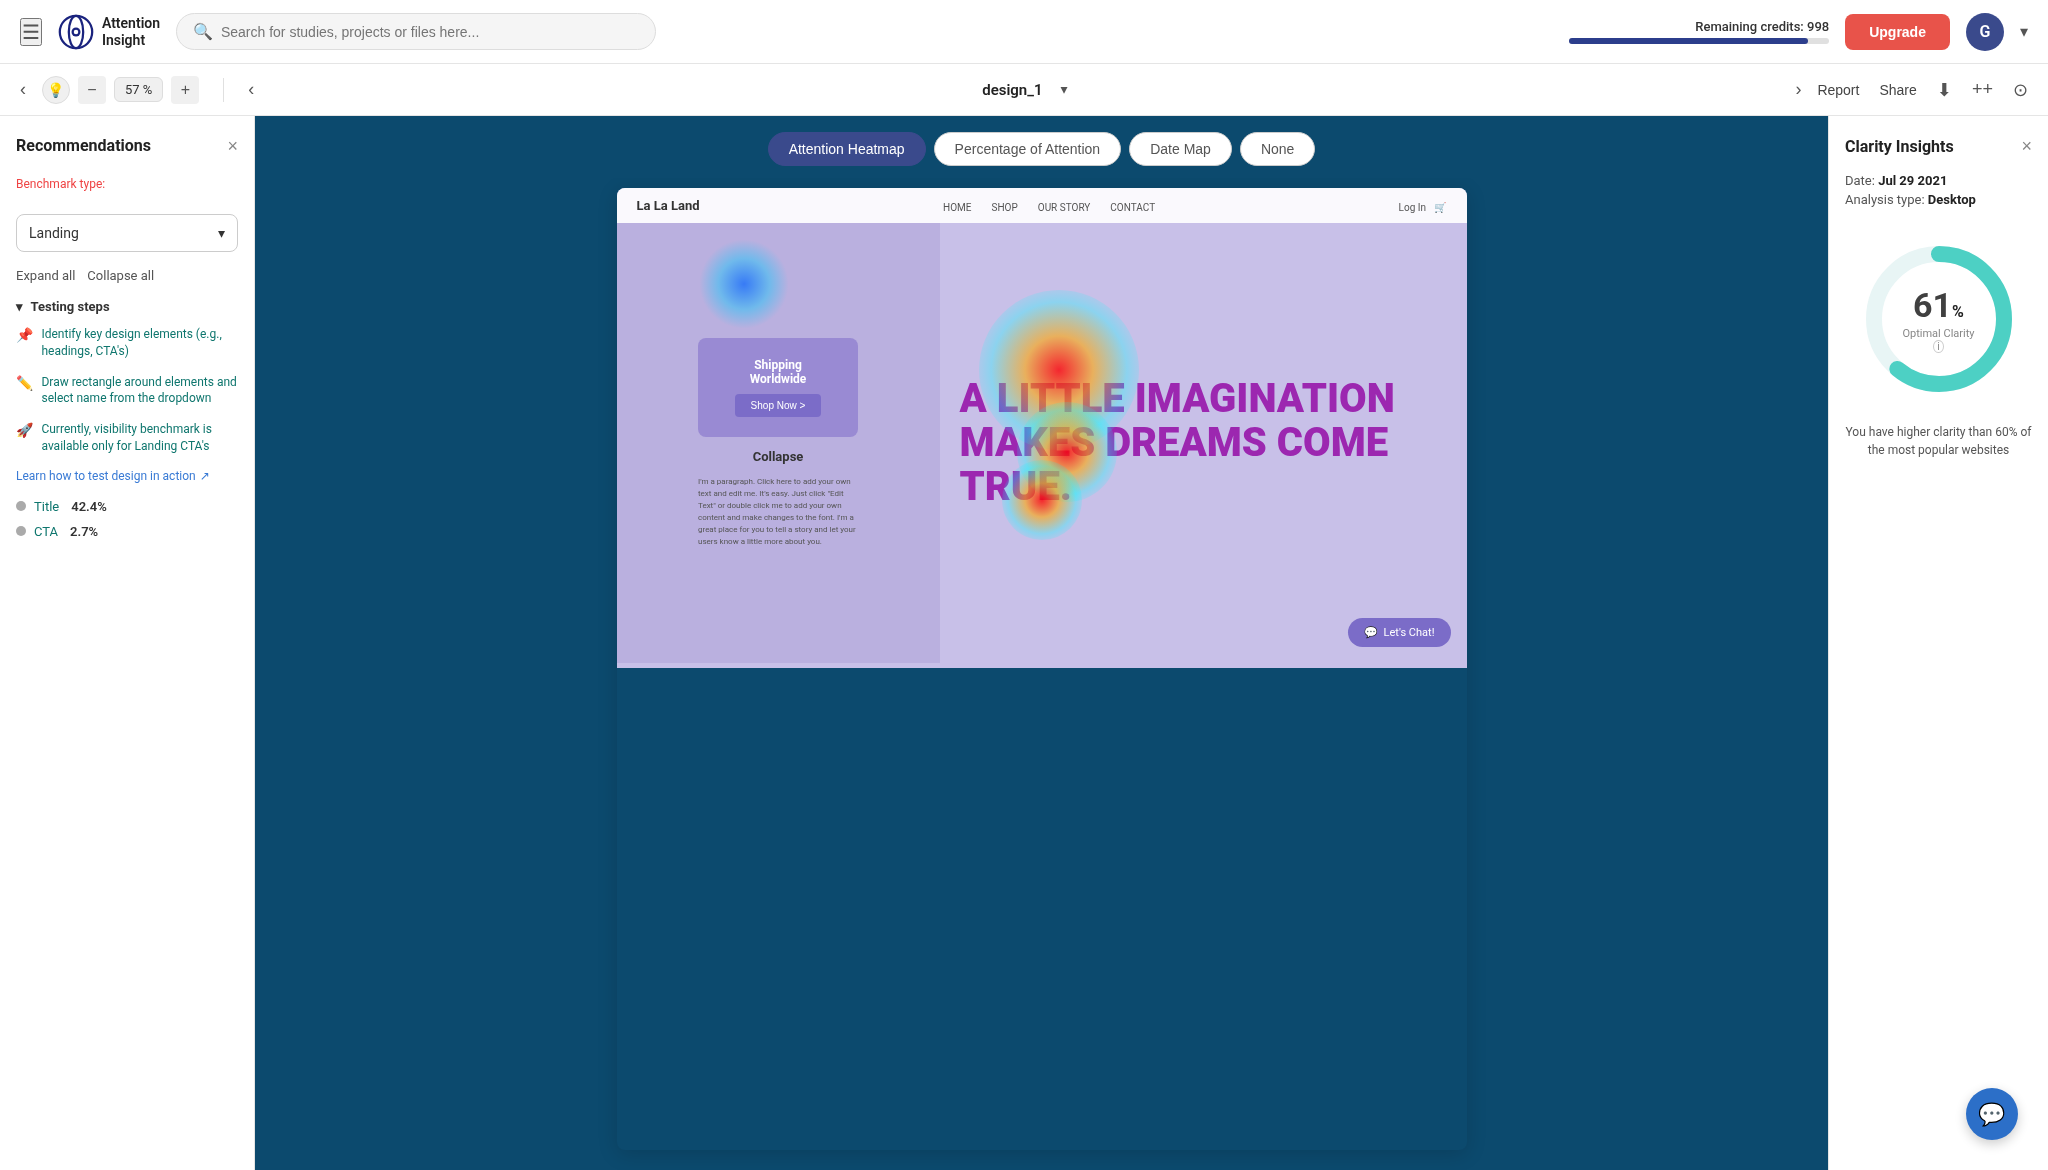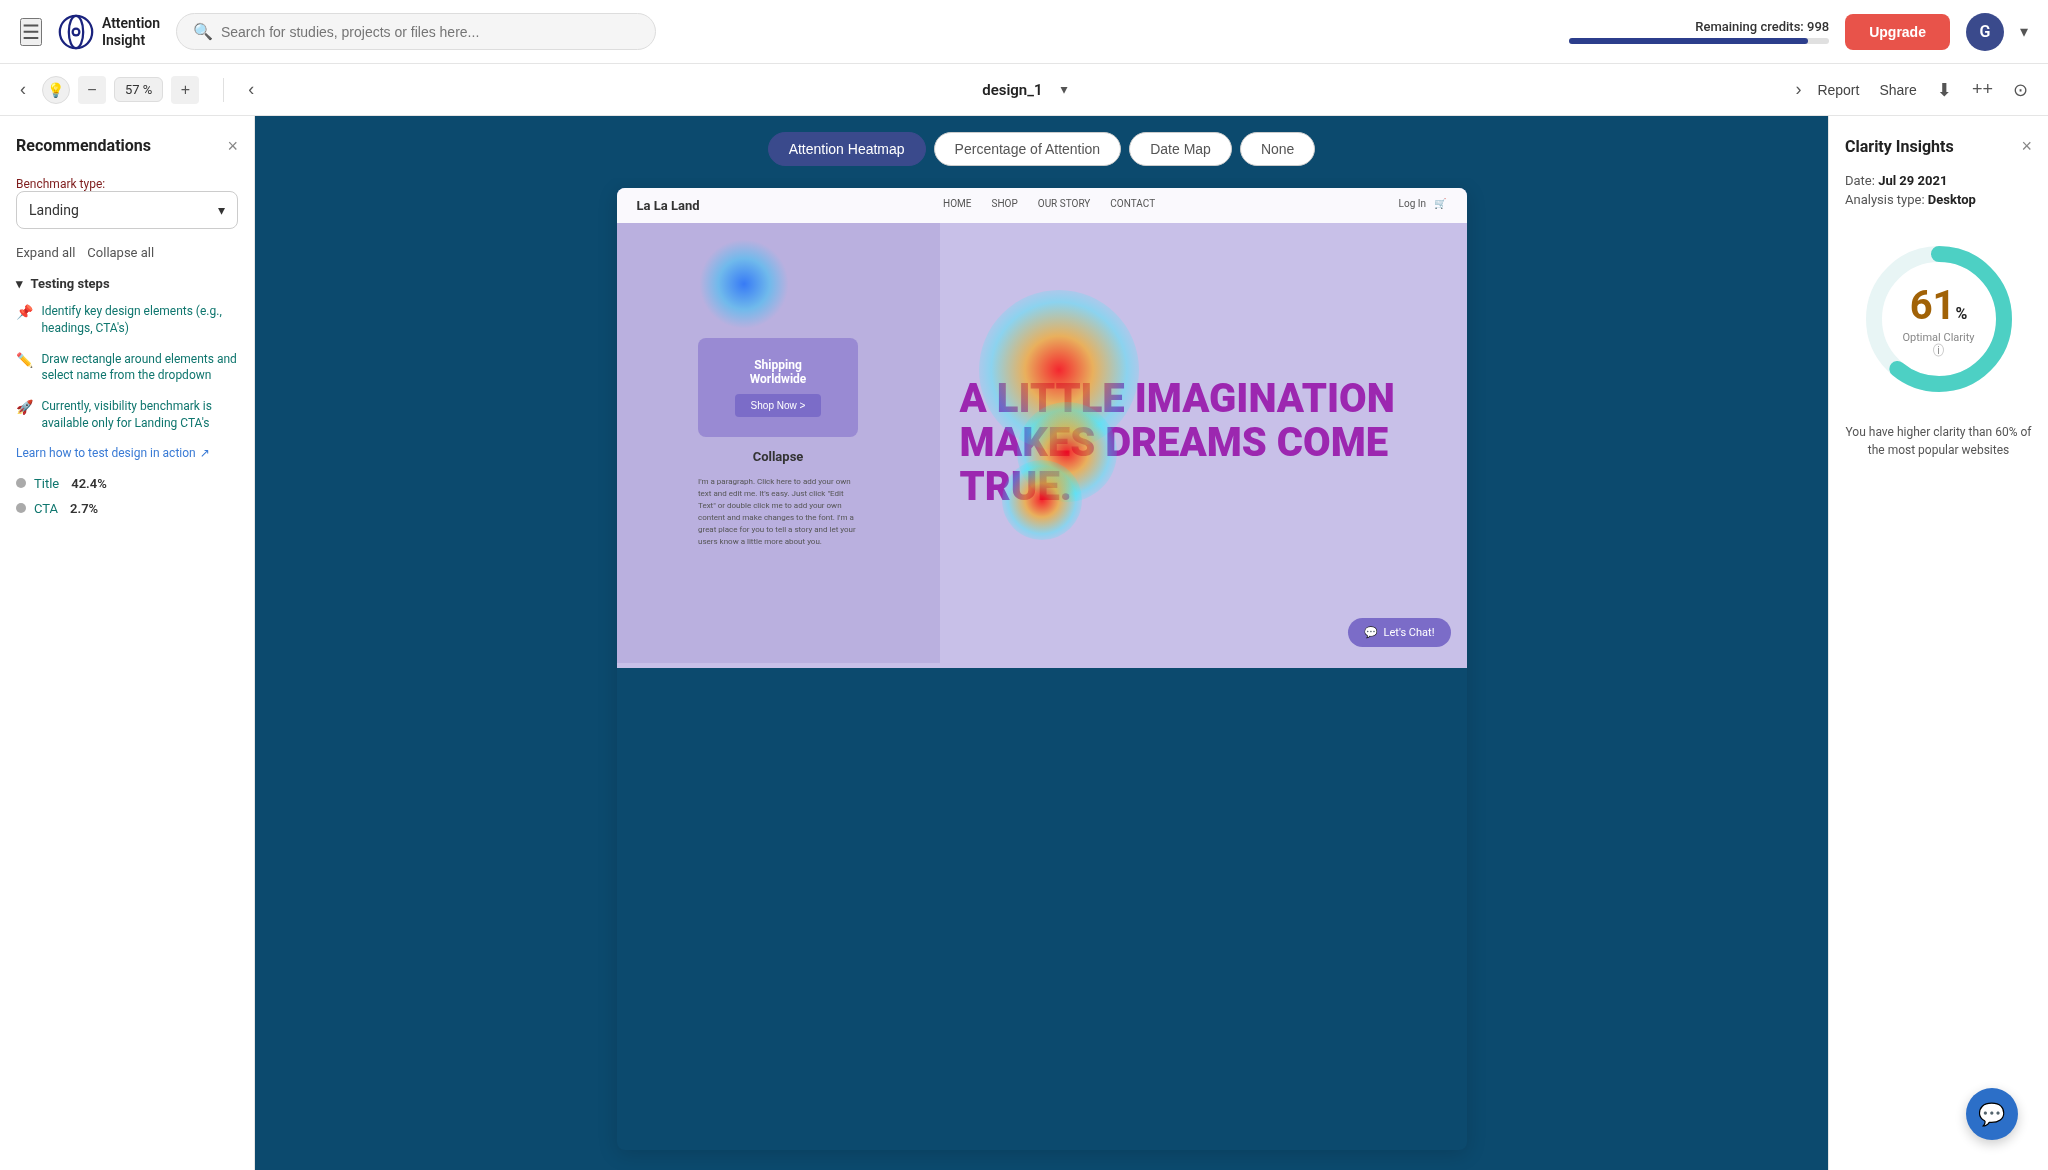--- a/index.html
+++ b/index.html
@@ -82,21 +82,21 @@
 
     
     .left-panel {
       width: 255px; min-width: 255px; background: #fff;
       border-right: 1px solid #e5e5e5; padding: 20px 16px;
       overflow-y: auto;
     }
     .panel-header { display: flex; align-items: flex-start; justify-content: space-between; margin-bottom: 20px; }
     .panel-title { font-size: 16px; font-weight: 700; color: #222; }
     .panel-close { background: none; border: none; cursor: pointer; font-size: 18px; color: #888; }
-    .benchmark-label { font-size: 12px; color: #7f1d1d; margin-bottom: 0; }
+    .benchmark-label { font-size: 12px; color: #ef4444; margin-bottom: 23px; }
     .benchmark-select {
       display: flex; align-items: center; justify-content: space-between;
       border: 1.5px solid #ccc; border-radius: 8px; padding: 10px 12px;
       font-size: 14px; color: #333; cursor: pointer; margin-bottom: 16px;
     }
     .expand-collapse { display: flex; gap: 12px; margin-bottom: 16px; }
     .expand-link { font-size: 13px; color: #555; cursor: pointer; }
     .testing-steps { margin-bottom: 12px; }
     .testing-steps-header {
       display: flex; align-items: center; gap: 8px;
@@ -130,21 +130,21 @@
     .design-preview {
       width: 850px; border-radius: 8px; overflow: hidden;
       box-shadow: 0 4px 20px rgba(0,0,0,0.15); position: relative;
     }
     .design-img {
       width: 100%; background: #c8c0e8;
       min-height: 480px; position: relative; overflow: hidden;
     }
     
     .mockup-nav {
-      display: flex; align-items: flex-start; justify-content: space-between;
+      display: flex; align-items: flex-end; justify-content: space-between;
       background: rgba(255,255,255,0.9); padding: 10px 20px; font-size: 11px;
     }
     .mockup-logo { font-weight: 700; font-size: 13px; color: #333; }
     .mockup-nav-links { display: flex; gap: 20px; color: #555; font-size: 10px; }
     .mockup-nav-right { display: flex; gap: 8px; font-size: 10px; color: #555; }
     .mockup-body { position: relative; display: flex; min-height: 440px; }
     .mockup-left-col {
       width: 38%; background: rgba(180,170,220,0.7);
       display: flex; flex-direction: column; align-items: center; justify-content: center;
       padding: 24px; gap: 12px;
@@ -398,21 +398,21 @@
 
     <div class="donut-container">
       <svg class="donut-svg" viewBox="0 0 160 160">
 
         <circle cx="80" cy="80" r="65" fill="none" stroke="#e8f5f5" stroke-width="16"></circle>
 
         <circle cx="80" cy="80" r="65" fill="none" stroke="#4dd0c4" stroke-width="16" stroke-dasharray="249 160" stroke-linecap="round" style="transition: stroke-dasharray 0.5s;"></circle>
       </svg>
       <div class="donut-label">
         <div>
-          <span style="font-size:40px;font-weight:700;color:#a16207;">61</span><span style="font-size:16px;font-weight:700;color:#222;">%</span>
+          <span style="font-size:34px;font-weight:700;color:#404040;">61</span><span style="font-size:16px;font-weight:700;color:#222;">%</span>
         </div>
         <div class="donut-sub">
           Optimal Clarity 
           <span style="cursor:pointer;border:1px solid #ccc;border-radius:50%;padding:0 3px;font-size:10px;">i</span>
         </div>
       </div>
     </div>
 
     <div class="clarity-desc">You have higher clarity than 60% of the most popular websites</div>
   </aside>

